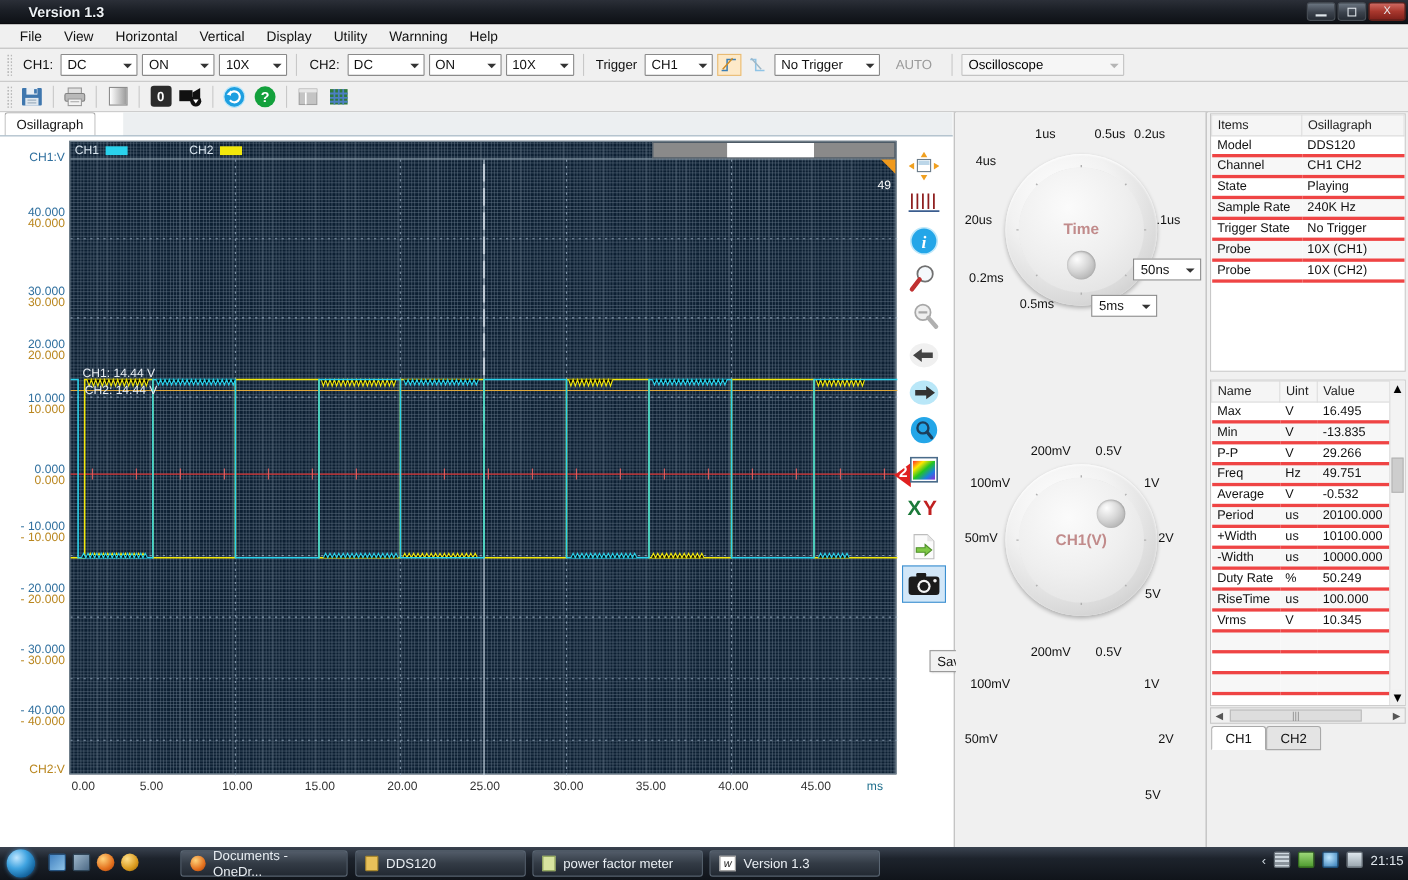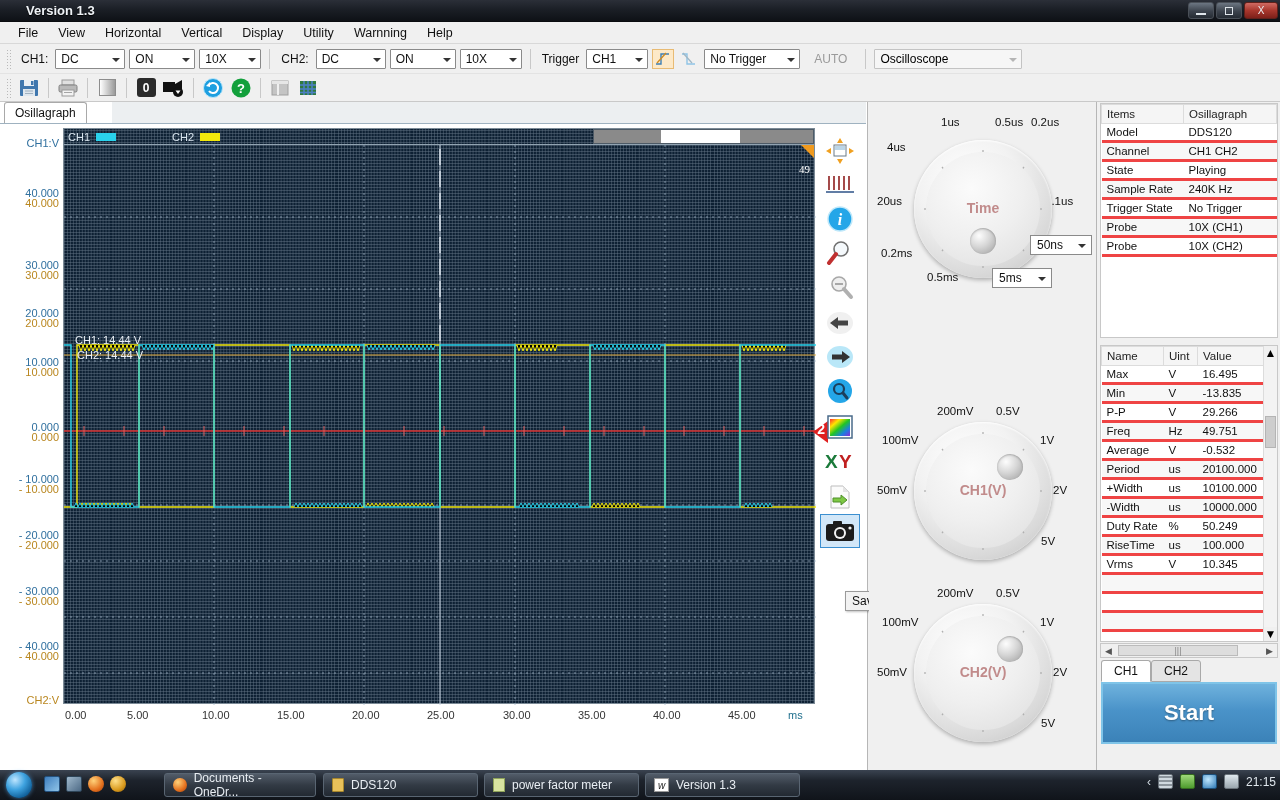--- a/index.html
+++ b/index.html
@@ -132,21 +132,21 @@
     background:#8a8a8a; border:1px solid #4d5a66;
   }
   .hscroll-thumb { position:absolute; left:67px; top:0; width:79px; height:13px; background:#fff; }
 
   .cursor-box { position:absolute; font-size:11px; color:#e8eef4; white-space:nowrap; }
 
   .trig-marker-tl {
     position:absolute; right:0; top:16px; width:0; height:0;
     border-top:13px solid #f09a1e; border-left:13px solid transparent;
   }
-  .trig-num { position:absolute; right:4px; top:34px; color:#fff; font-size:11px;font-family:Liberation Serif, serif; }
+  .trig-num { position:absolute; right:4px; top:34px; color:#fff; font-size:11px; }
   .trig-marker-r {
     position:absolute; right:-14px; top:292px; width:0;height:0;
     border-top:11px solid transparent; border-bottom:11px solid transparent;
     border-right:15px solid #e02020;
   }
   .trig-num2 { position:absolute; right:-11px; top:292px; color:#fff; font-size:14px; font-weight:bold; }
 
   .yaxis { position:absolute; left:0; top:4px; width:63px; height:576px; }
   .ytick { position:absolute; right:4px; text-align:right; font-size:11px; line-height:10px; white-space:nowrap;margin-left:32px; }
   .ytick .c1 { color:#2f6f9e; display:block; }
@@ -748,40 +748,20 @@
 
       <div class="knob-wrap" style="top:482px; height:180px">
         <div class="klabel" style="left:68px;  top:3px">200mV</div>
         <div class="klabel" style="left:127px; top:3px">0.5V</div>
         <div class="klabel" style="left:171px; top:32px">1V</div>
         <div class="klabel" style="left:184px; top:82px">2V</div>
         <div class="klabel" style="left:172px; top:133px">5V</div>
         <div class="klabel" style="left:13px;  top:32px">100mV</div>
         <div class="klabel" style="left:8px;   top:82px">50mV</div>
 
-        <div class="knob" style="top:20px">
-          <svg width="138" height="138" style="position:absolute;left:0;top:0">
-            <circle cx="69" cy="69" r="56" fill="none" stroke="#cfcfcf" stroke-width="1"></circle>
-            <circle cx="69" cy="69" r="51" fill="none" stroke="#f2e80c" stroke-width="5" stroke-dasharray="150 171" transform="rotate(70 69 69)"></circle>
-            <circle cx="69" cy="69" r="51" fill="none" stroke="#7e7a07" stroke-width="5" stroke-dasharray="170 151" transform="rotate(-110 69 69)"></circle>
-            <g stroke="#b0b0b0" stroke-width="1.3">
-              <line x1="69" y1="10" x2="69" y2="18"></line>
-              <line x1="110" y1="27" x2="105" y2="33"></line>
-              <line x1="128" y1="69" x2="120" y2="69"></line>
-              <line x1="110" y1="111" x2="105" y2="105"></line>
-              <line x1="69" y1="128" x2="69" y2="120"></line>
-              <line x1="28" y1="111" x2="33" y2="105"></line>
-              <line x1="10" y1="69" x2="18" y2="69"></line>
-              <line x1="28" y1="27" x2="33" y2="33"></line>
-            </g>
-          </svg>
-          <div class="ring"></div>
-          <div class="dot" style="left:83px; top:32px"></div>
-          <div class="ktitle">CH2(V)</div>
-        </div>
       </div>
     </div>
 
     <div class="rightpanel">
 
       <div class="panelbox" style="top:1px; height:235px">
         <table class="gridtable">
           <thead>
             <tr>
               <th style="width:82px">Items</th>
@@ -914,21 +894,20 @@
         <div class="arrbtn">◀</div>
         <div class="hthumb">|||</div>
         <div class="arrbtn" style="position:absolute;right:0">▶</div>
       </div>
 
       <div class="chtabs" style="top:558px">
         <div class="chtab sel">CH1</div>
         <div class="chtab">CH2</div>
       </div>
 
-      <div class="startbtn" style="top:580px">Start</div>
     </div>
   </div>
 
   <div class="taskbar">
     <div class="startorb"></div>
     <div class="qlaunch">
       <span class="qicon" style="background:linear-gradient(135deg,#3f7fbf,#8fc4e8);border:1px solid #24527f"></span>
       <span class="qicon" style="background:linear-gradient(135deg,#9fb8cc,#4d6a86);border:1px solid #2e4558"></span>
       <span class="qicon" style="border-radius:50%;background:radial-gradient(circle at 35% 30%,#ffd27a,#e4711e 60%,#a13d0a)"></span>
       <span class="qicon" style="border-radius:50%;background:radial-gradient(circle at 35% 30%,#ffe08a,#d99a1e 60%,#8d5d06)"></span>

